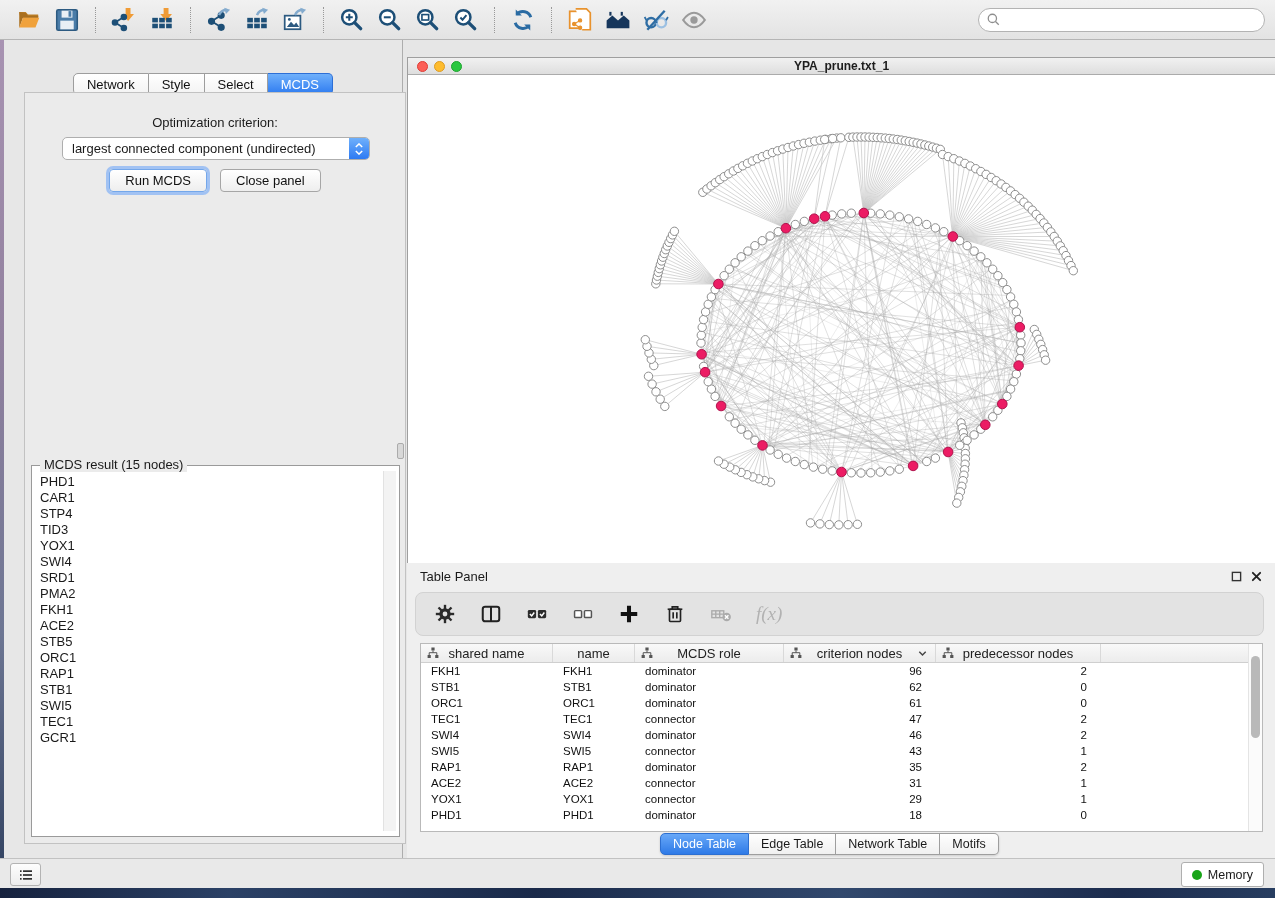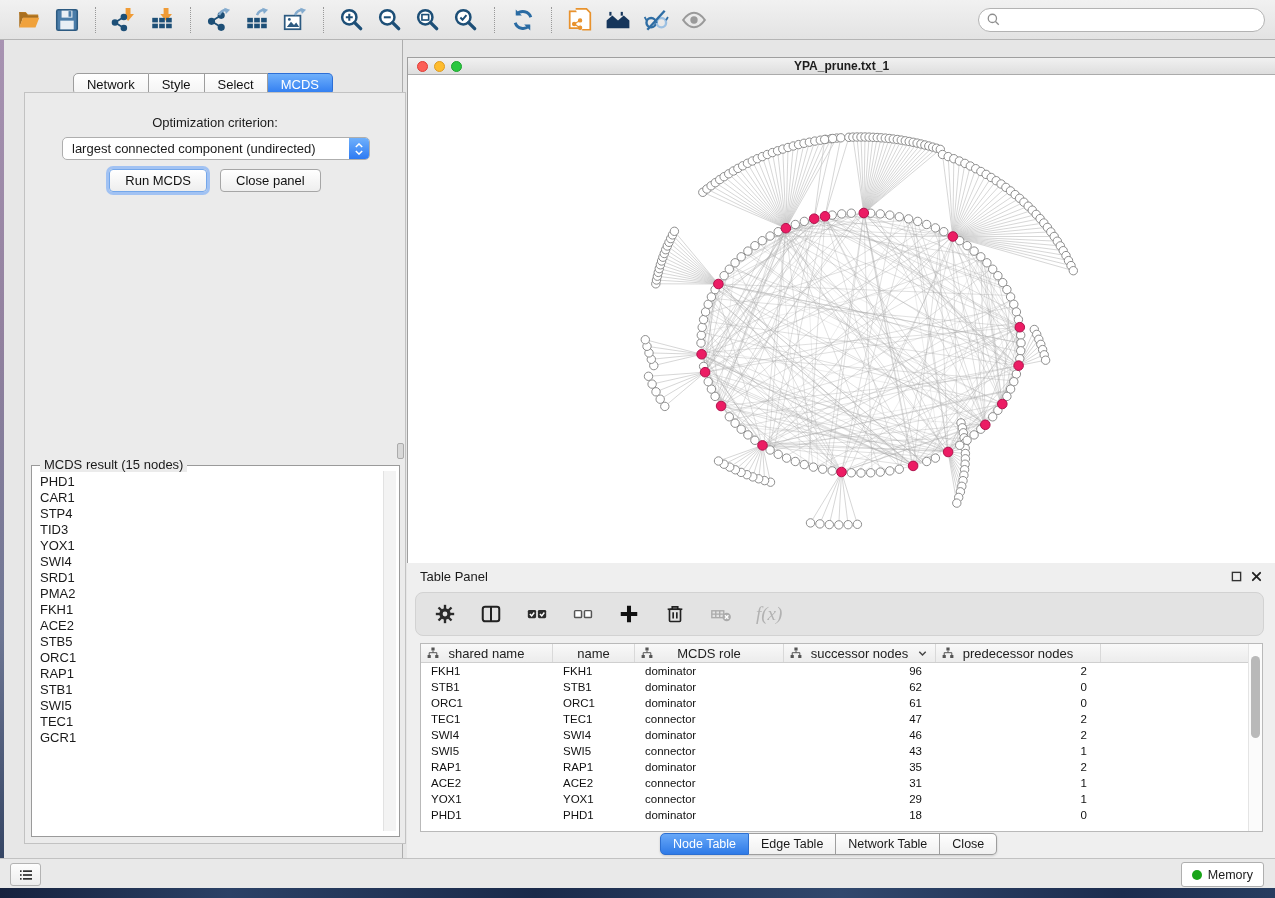--- a/index.html
+++ b/index.html
@@ -1165,21 +1165,21 @@
           <span class="tree">
             <svg viewBox="0 0 12 12">
               <g fill="#555">
                 <rect x="4.4" y="0.5" width="3.2" height="3"></rect>
                 <rect x="0.6" y="8" width="3.2" height="3"></rect>
                 <rect x="8.2" y="8" width="3.2" height="3"></rect>
               </g>
               <path d="M6 3.5v2.2M2.2 8V5.7h7.6V8" fill="none" stroke="#555" stroke-width="1"></path>
             </svg>
           </span>
-          <span>successor nodes</span>
+          <span>criterion nodes</span>
           <span class="sorticon">
             <svg viewBox="0 0 12 12">
               <path d="M2.5 4l3.5 3.7L9.5 4" fill="none" stroke="#444" stroke-width="1.5"></path>
             </svg>
           </span>
         </div>
         <div class="th" style="width:165px">
           <span class="tree">
             <svg viewBox="0 0 12 12">
               <g fill="#555">
@@ -1267,21 +1267,21 @@
         </div>
       </div>
     <div class="tbl-vscroll">
       <div class="tbl-vthumb"></div>
     </div>
   </div>
   <div class="tp-tabs" id="tp-tabs">
       <div class="tp-tab active">Node Table</div>
       <div class="tp-tab">Edge Table</div>
       <div class="tp-tab">Network Table</div>
-      <div class="tp-tab">Close</div>
+      <div class="tp-tab">Motifs</div>
     </div>
 </div>
 
 <div class="status">
   <span class="status-btn">
     <svg viewBox="0 0 24 24">
         <g fill="#222">
           <rect x="3" y="5" width="2.4" height="2.4"></rect>
           <rect x="7.5" y="5" width="13.5" height="2.4"></rect>
           <rect x="3" y="10.8" width="2.4" height="2.4"></rect>

